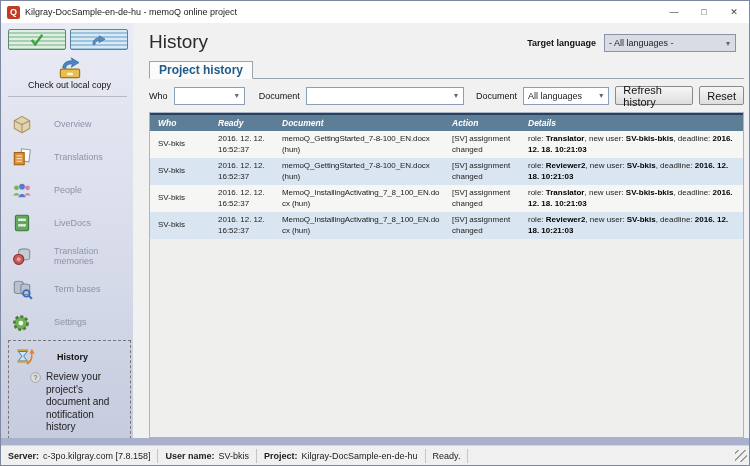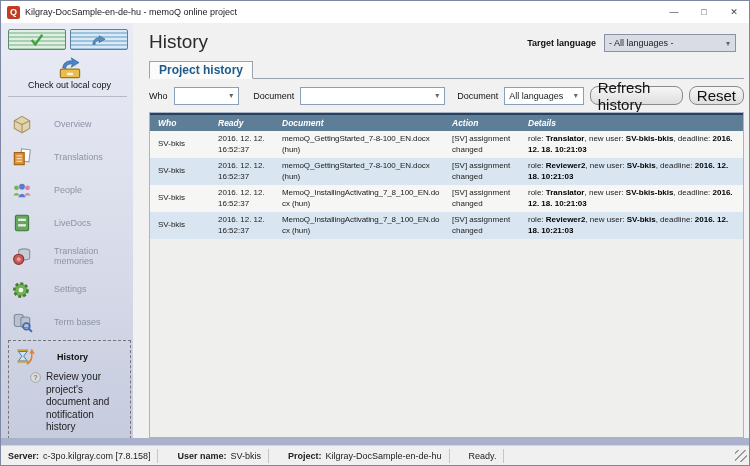--- a/index.html
+++ b/index.html
@@ -51,37 +51,37 @@
   .tab { font-size:12px; padding:3px 9px 3px 9px; height:18px; display:flex; align-items:center; cursor:pointer; }
   .tab.active { background:#fbfbfb; color:#1f5c8b; font-weight:bold; border:1px solid #9aa2ae; border-bottom:1px solid #fbfbfb; margin-bottom:-1px; }
   .tab.inactive { background:#6e8da6; color:#f2f6fa; border:1px solid #6e8da6; margin-left:3px; }
 
   
   .filters { display:flex; align-items:center; gap:6px; margin:7px 0 0 16px; }
   .f-label { font-size:9px; color:#111; }
   .who-combo { width:84px; }
   .doc-combo { width:188px; }
   .lang-combo { width:102px; background:#fff; }
-  .btn { height:19px; background:linear-gradient(180deg,#f6f6f6,#dedede); border:1px solid #8a8a8a; border-radius:8px; font-size:15px; color:#111; padding:0 7px; display:flex; align-items:center; cursor:pointer; }
+  .btn { height:19px; background:linear-gradient(180deg,#f6f6f6,#dedede); border:1px solid #8a8a8a; border-radius:2px; font-size:11px; color:#111; padding:0 7px; display:flex; align-items:center; cursor:pointer; }
   .spacer { flex:1; }
 
   
   .table-wrap { margin:7px 0 0 16px; flex:1; border:1px solid #aab4c8; background:#efefee; display:flex; flex-direction:column; min-height:0; }
   .t-header { display:grid; grid-template-columns:60px 64px 170px 76px 1fr; background:#5e7d97; border-top:2px solid #27425c; }
   .t-header .hcell { font-size:8.5px; font-weight:bold; font-style:italic; color:#fff; padding:3px 4px 3px 8px; }
   .t-row { display:grid; grid-template-columns:60px 64px 170px 76px 1fr; min-height:27px; align-items:center; }
   .t-row.alt { background:#d9e6f1; }
   .t-row.plain { background:#f6f6f5; }
   .cell { font-size:8px; color:#222; padding:2px 4px 2px 8px; line-height:1.3; word-wrap:break-word; overflow:hidden; }
   .cell b { color:#000;margin-top:18px; }
   .cell.doc { letter-spacing:-0.1px; }
 
   
   .bottom-frame { height:7px; background:#aab1cc; flex:0 0 7px; }
-  .statusbar { height:20px; flex:0 0 20px; background:#f0f0f0; border-top:1px solid #d5d5d5; display:flex; align-items:center; font-size:9px; color:#222;gap:12px; }
+  .statusbar { height:20px; flex:0 0 20px; background:#f0f0f0; border-top:1px solid #d5d5d5; display:flex; align-items:center; font-size:9px; color:#222; }
   .sb-seg { display:flex; align-items:center; gap:4px; padding:0 7px; height:14px; border-right:1px solid #c6c6c6; white-space:nowrap; }
   .sb-seg .sb-label { font-weight:bold; }
   .sb-seg:last-of-type { border-right:none; }
   .grip { margin-left:auto; width:12px; height:12px; margin-right:2px;
           background:repeating-linear-gradient(135deg,transparent 0 2px,#9a9a9a 2px 3px,transparent 3px 5px); }
 </style>
 </head>
 <body>
 
 <div class="window">
@@ -172,38 +172,38 @@
           <ellipse cx="12" cy="5.5" rx="5" ry="2" fill="#c6ccd4" stroke="#8a92a0"></ellipse>
           <path d="M7 5.5 v6 a5 2 0 0 0 10 0 v-6" fill="#c6ccd4" stroke="#8a92a0"></path>
           <circle cx="7" cy="13" r="4.6" fill="#c95a5a" stroke="#8a3030"></circle>
           <circle cx="7" cy="13" r="1.8" fill="#e8a0a0"></circle>
         </svg>
         <span class="lbl">Translation memories</span>
       </div>
 
       <div class="nav-item">
         <svg class="nav-icon" viewBox="0 0 20 20">
-          <circle cx="9" cy="11" r="6" fill="#72b055" stroke="#4a7a34" stroke-width="2.4" stroke-dasharray="2.6 2"></circle>
-          <circle cx="9" cy="11" r="2.2" fill="#eef6ea"></circle>
-        </svg>
-        <span class="lbl">Settings</span>
-      </div>
-
-      <div class="nav-item">
-        <svg class="nav-icon" viewBox="0 0 20 20">
           <g fill="#b9c2cf" stroke="#7e8a9a">
             <ellipse cx="7" cy="4.5" rx="4" ry="1.6"></ellipse>
             <path d="M3 4.5 v8 a4 1.6 0 0 0 8 0 v-8"></path>
             <ellipse cx="13" cy="7" rx="4" ry="1.6"></ellipse>
             <path d="M9 7 v6.5 a4 1.6 0 0 0 8 0 v-6.5"></path>
           </g>
           <circle cx="14" cy="14" r="3" fill="none" stroke="#3a6ab8" stroke-width="1.6"></circle>
           <line x1="16.2" y1="16.2" x2="19" y2="19" stroke="#3a6ab8" stroke-width="1.8"></line>
         </svg>
         <span class="lbl">Term bases</span>
+      </div>
+
+      <div class="nav-item">
+        <svg class="nav-icon" viewBox="0 0 20 20">
+          <circle cx="9" cy="11" r="6" fill="#72b055" stroke="#4a7a34" stroke-width="2.4" stroke-dasharray="2.6 2"></circle>
+          <circle cx="9" cy="11" r="2.2" fill="#eef6ea"></circle>
+        </svg>
+        <span class="lbl">Settings</span>
       </div>
 
       <div class="history-box">
         <div class="nav-item">
           <svg class="nav-icon" viewBox="0 0 20 20">
             <rect x="3" y="3" width="10" height="1.8" fill="#c8a23c"></rect>
             <path d="M4 5 h8 l-3.2 4.3 3.2 4.3 h-8 l3.2-4.3 z" fill="#cfe2f0" stroke="#3f6f9f" stroke-width="0.8"></path>
             <rect x="3" y="13.4" width="10" height="1.8" fill="#c8a23c"></rect>
             <path d="M12 17 C16.5 14.5 17.5 10 16.5 6.5 L19 7.5 L16.2 2.5 L14 7 L15.5 6.6 C16 10 15 13.5 11.3 15.5 Z" fill="#e67c2a"></path>
           </svg>

